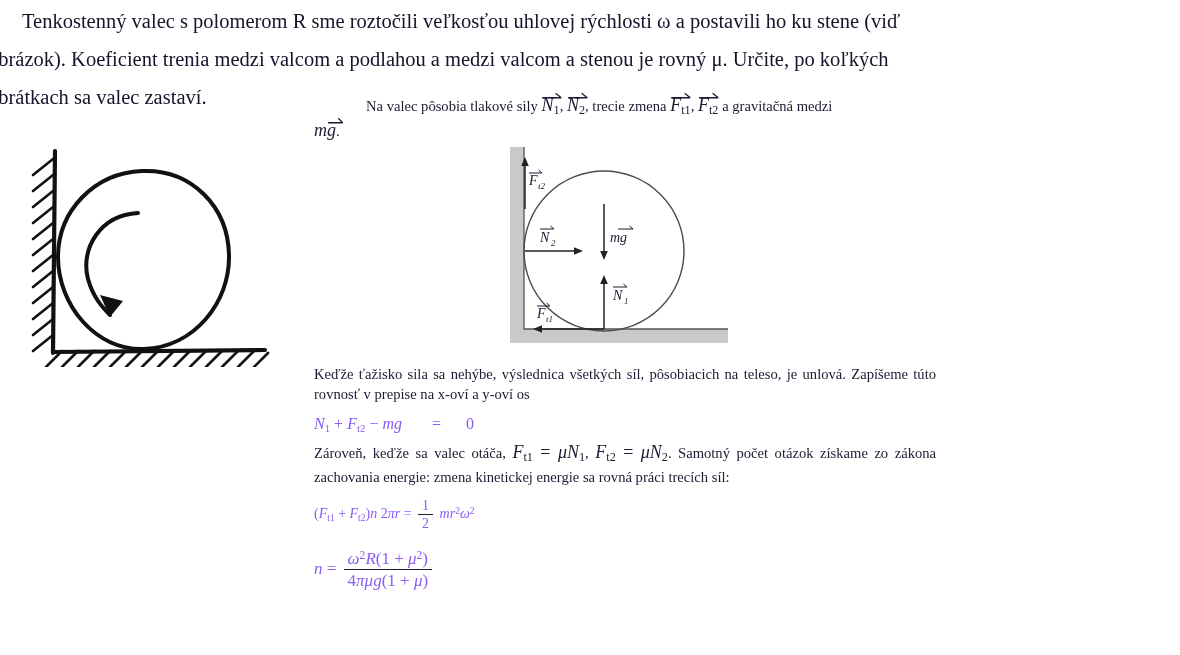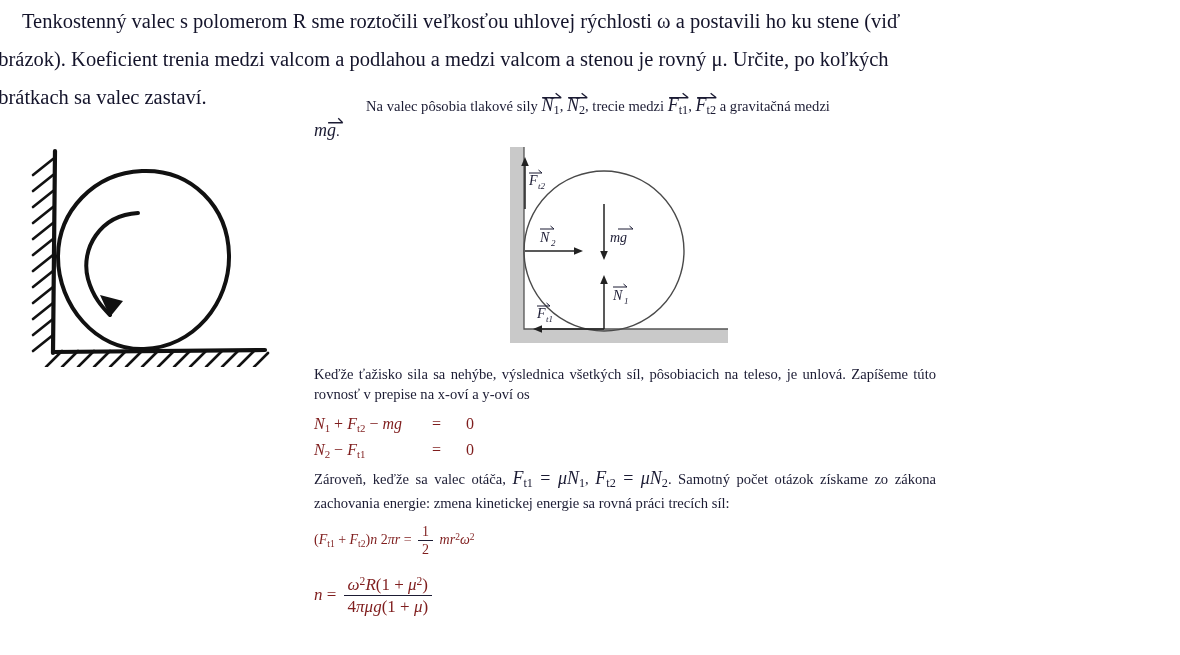--- a/index.html
+++ b/index.html
@@ -67,21 +67,21 @@
     position: absolute;
     left: 186px;
     top: 0;
   }
 
   
   .eq-block {
     text-align: center;
     margin: 9px 0 4px 0;
     font-family: "Liberation Serif", serif;
-    color: #7f1d1d;
+    color: #8b5cf6;
   }
   .eq-align {
     display: inline-block;
     font-size: 16px;
   }
   .eq-row { display: block; white-space: nowrap; line-height: 22px; }
   .eq-lhs { display: inline-block; text-align: right; min-width: 118px; }
   .eq-rel { display: inline-block; width: 34px; text-align: center; }
   .eq-rhs { display: inline-block; text-align: left; min-width: 16px; }
 
@@ -165,21 +165,21 @@
   </svg>
 </div>
 
 <div id="solution">
 
   <p>
     <span class="para-indent"></span><span>Na valec pôsobia tlakové sily </span><span class="eq-inline"><span class="vecwrap"><svg class="arrowbar" viewBox="0 0 20 8" preserveAspectRatio="none">
             <path d="M1 6 L18 6 M13 2 L18 6" stroke="#1b1b33" stroke-width="1.2" fill="none"></path>
           </svg><span class="mi">N</span></span><sub class="v">1</sub></span><span>,&nbsp;</span><span class="eq-inline"><span class="vecwrap"><svg class="arrowbar" viewBox="0 0 20 8" preserveAspectRatio="none">
             <path d="M1 6 L18 6 M13 2 L18 6" stroke="#1b1b33" stroke-width="1.2" fill="none"></path>
-          </svg><span class="mi">N</span></span><sub class="v">2</sub></span><span>, trecie medzi </span><span class="eq-inline"><span class="vecwrap"><svg class="arrowbar" viewBox="0 0 20 8" preserveAspectRatio="none">
+          </svg><span class="mi">N</span></span><sub class="v">2</sub></span><span>, trecie zmena </span><span class="eq-inline"><span class="vecwrap"><svg class="arrowbar" viewBox="0 0 20 8" preserveAspectRatio="none">
             <path d="M1 6 L18 6 M13 2 L18 6" stroke="#1b1b33" stroke-width="1.2" fill="none"></path>
           </svg><span class="mi">F</span></span><sub class="v">t1</sub></span><span>,&nbsp;</span><span class="eq-inline"><span class="vecwrap"><svg class="arrowbar" viewBox="0 0 20 8" preserveAspectRatio="none">
             <path d="M1 6 L18 6 M13 2 L18 6" stroke="#1b1b33" stroke-width="1.2" fill="none"></path>
           </svg><span class="mi">F</span></span><sub class="v">t2</sub></span><span> a gravitačná medzi </span><br>
     <span class="eq-inline"><span class="mi">m</span><span class="vecwrap"><svg class="arrowbar" viewBox="0 0 16 8" preserveAspectRatio="none">
             <path d="M1 6 L14 6 M10 2 L14 6" stroke="#1b1b33" stroke-width="1.2" fill="none"></path>
           </svg><span class="mi">g</span></span></span><span>.</span>
   </p>
 
   <div id="force-diagram-wrap">
@@ -241,23 +241,20 @@
       </g>
     </svg>
   </div>
 
   <p><span>Keďže ťažisko sila sa nehýbe, výslednica všetkých síl, pôsobiacich na teleso, je unlová. Zapíšeme túto rovnosť v prepise na x-oví a y-oví os</span></p>
 
   <div class="eq-block">
     <span class="eq-align">
       <span class="eq-row">
         <span class="eq-lhs"><span class="mi">N</span><sub class="v">1</sub> + <span class="mi">F</span><sub class="v">t2</sub> − <span class="mi">mg</span></span><span class="eq-rel">=</span><span class="eq-rhs">0</span>
-      </span>
-      <span class="eq-row">
-        <span class="eq-lhs"><span class="mi">N</span><sub class="v">2</sub> − <span class="mi">F</span><sub class="v">t1</sub></span><span class="eq-rel">=</span><span class="eq-rhs">0</span>
       </span>
     </span>
   </div>
 
   <p><span>Zároveň, keďže sa valec otáča, </span><span class="eq-inline"><span class="mi">F</span><sub class="v">t1</sub> = <span class="mi">μN</span><sub class="v">1</sub></span><span>, </span><span class="eq-inline"><span class="mi">F</span><sub class="v">t2</sub> = <span class="mi">μN</span><sub class="v">2</sub></span><span>. Samotný počet otázok získame zo zákona zachovania energie: zmena kinetickej energie sa rovná práci trecích síl:</span></p>
 
   <div class="eq-block">
     <span class="eq-inline" style="font-size:14px">
       (<span class="mi">F</span><sub class="v">t1</sub> + <span class="mi">F</span><sub class="v">t2</sub>)<span class="mi">n</span>&nbsp;2<span class="mi">πr</span> =
       <span class="frac"><span class="num">1</span><span class="den">2</span></span>

